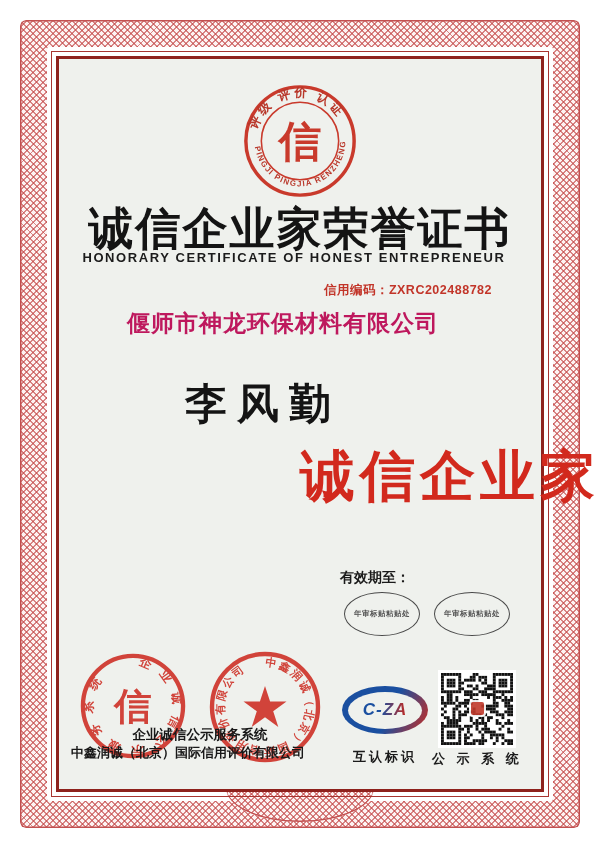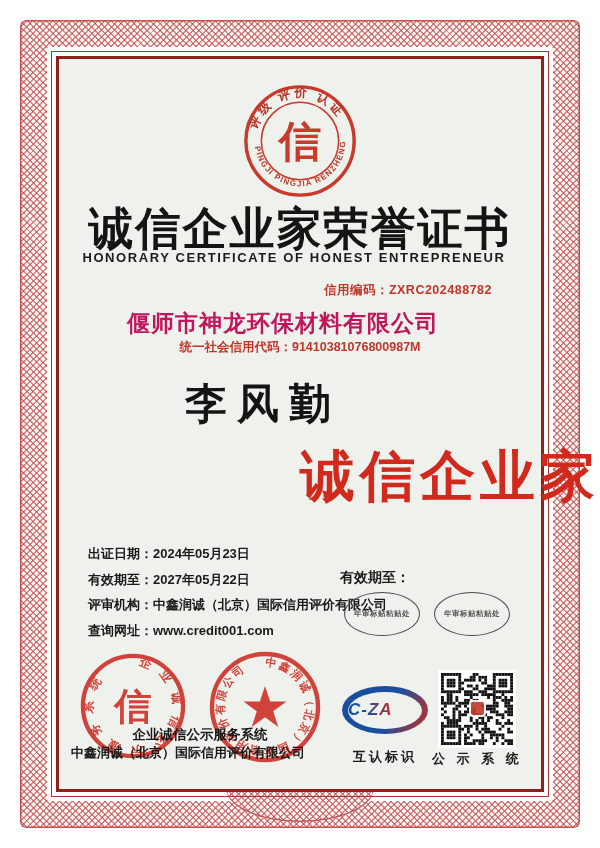--- a/index.html
+++ b/index.html
@@ -70,21 +70,21 @@
   .seal2 { left:208px; top:650px; width:114px; height:114px; }
   .caption1 { left:120px; top:726px; width:160px; text-align:center;
     font-size:13.5px; font-weight:900; color:#181818; }
   .caption2 { left:60px; top:744px; width:256px; text-align:center;
     font-size:13px; font-weight:900; color:#181818; white-space:nowrap; }
 
   .cza { left:342px; top:686px; width:86px; height:48px; border-radius:50%;
     background:linear-gradient(115deg,#1a4fa0 55%, #b8302e 95%);
     display:flex; align-items:center; justify-content:center; }
   .cza-inner { width:74px; height:37px; border-radius:50%; background:#eff1ed;
-    display:flex; align-items:center; justify-content:flex-start; }
+    display:flex; align-items:center; justify-content:center; }
   .cza-text { font-size:17px; font-weight:900; font-style:italic; letter-spacing:1px;
     background:linear-gradient(90deg,#1a4fa0 40%, #c5291f); -webkit-background-clip:text;
     background-clip:text; color:transparent; }
   .cza-label { left:342px; top:748px; width:86px; text-align:center;
     font-size:13px; font-weight:900; color:#1a1a1a; letter-spacing:3px; }
 
   .qr { left:438px; top:670px; width:78px; height:78px; background:#fff; padding:3px; }
   .qr svg { display:block; }
   .qr-logo { position:absolute; left:469px; top:700px; width:17px; height:17px;
     background:#c0392b; border:2px solid #fff; border-radius:4px; opacity:.9; }
@@ -121,38 +121,23 @@
           <textPath href="#arcBot" startOffset="4%">PINGJI PINGJIA RENZHENG</textPath>
         </text>
         <text x="60" y="75" text-anchor="middle" font-size="44" font-weight="900" fill="#c93a2c">信</text>
       </svg>
     </div>
 
     <div class="abs title">诚信企业家荣誉证书</div>
     <div class="abs subtitle">HONORARY CERTIFICATE OF HONEST ENTREPRENEUR</div>
     <div class="abs credit-line">信用编码：ZXRC202488782</div>
     <div class="abs company">偃师市神龙环保材料有限公司</div>
-    <div class="abs uscc">统一社会信用代码：91410381076800987M</div>
     <div class="abs person">李风勤</div>
     <div class="abs honor">诚信企业家</div>
 
-    <div class="abs details">
-      <div class="detail-row">
-        <span class="lab">出证日期：</span><span>2024年05月23日</span>
-      </div>
-      <div class="detail-row">
-        <span class="lab">有效期至：</span><span>2027年05月22日</span>
-      </div>
-      <div class="detail-row">
-        <span class="lab">评审机构：</span><span>中鑫润诚（北京）国际信用评价有限公司</span>
-      </div>
-      <div class="detail-row">
-        <span class="lab">查询网址：</span><span>www.credit001.com</span>
-      </div>
-    </div>
 
     <div class="abs annual-label">有效期至：</div>
     <div class="abs sticker sticker1">年审标贴粘贴处</div>
     <div class="abs sticker sticker2">年审标贴粘贴处</div>
 
     <div class="abs seal seal1">
       <svg width="108" height="108" viewBox="0 0 110 110">
         <circle cx="55" cy="55" r="51" fill="none" stroke="#cf352b" stroke-width="4.4"></circle>
         <defs>
             <path id="s1ring" d="M 55,14 a 41,41 0 1 1 -0.01,0"></path>

